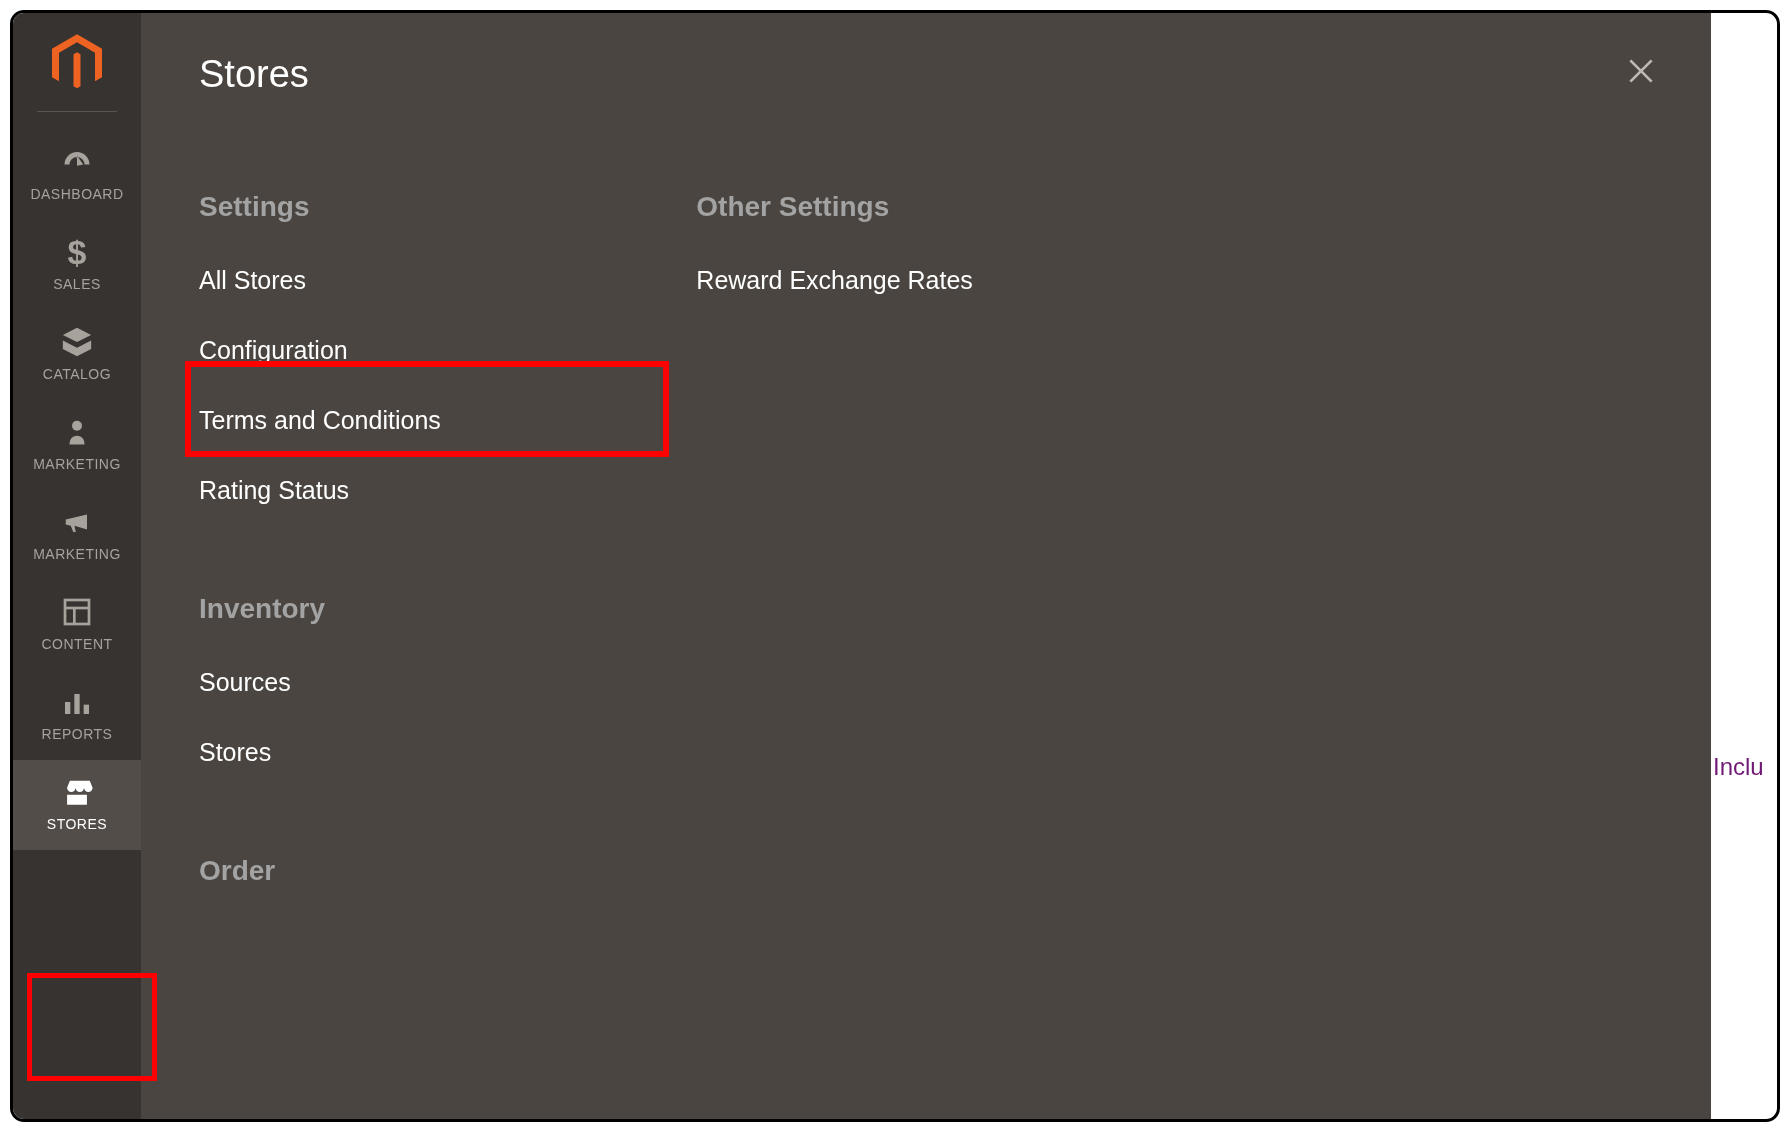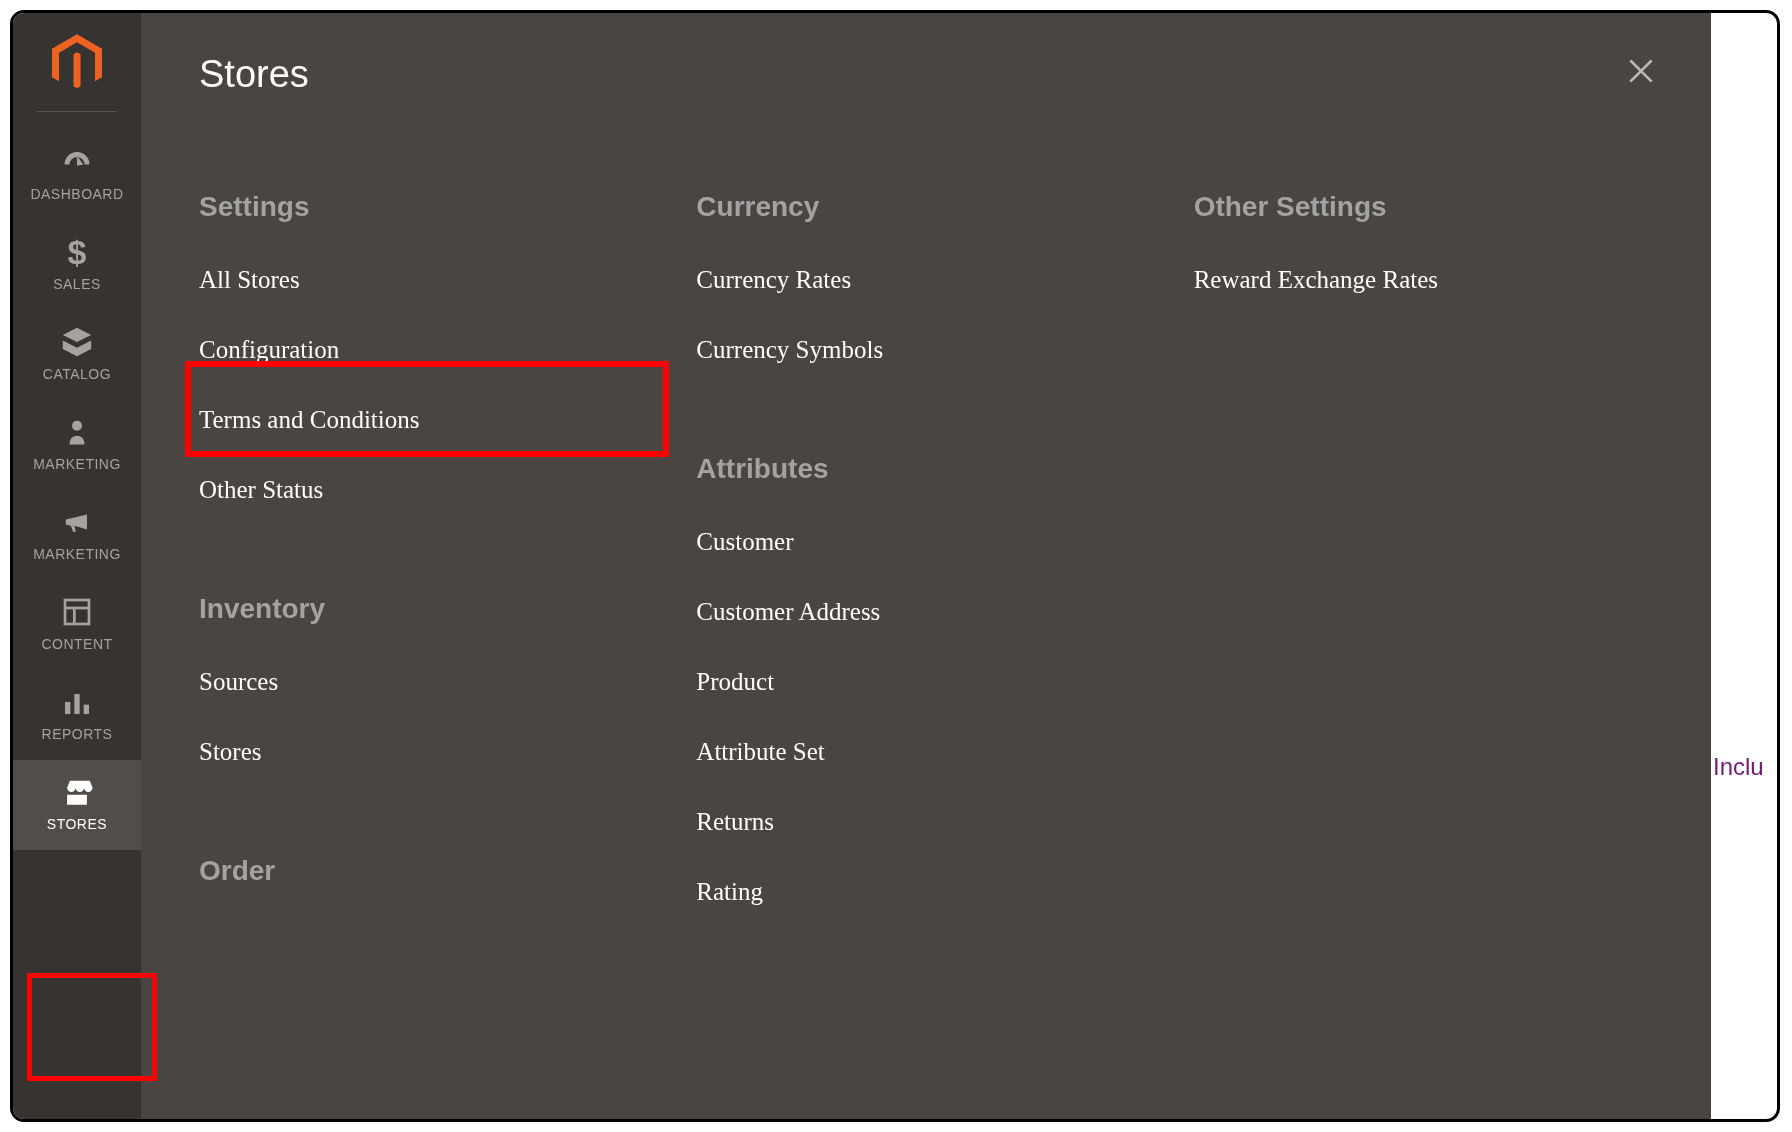--- a/index.html
+++ b/index.html
@@ -83,21 +83,20 @@
     font-size: 28px; font-weight: 600; color: #a3a3a3;
     margin-bottom: 42px;
   }
   .group-heading.sub { margin-top: 48px; }
   .menu-link {
     font-size: 25px; color: #fff; font-weight: 400;
     margin-bottom: 40px;
     cursor: pointer;
     display:block;
     line-height: 1.2;
-    font-family: Liberation Serif, serif;
   }
   .config-highlight {
     position: absolute;
     border: 6px solid #ff0000;
     pointer-events: none;
   }
   
   .bg-text {
     position: absolute;
     left: 1700px; top: 740px;
@@ -205,42 +204,29 @@
       </span>
     </div>
 
     <div class="columns">
 
       <div class="col">
         <div class="group-heading">Settings</div>
         <a class="menu-link">All Stores</a>
         <a class="menu-link">Configuration</a>
         <a class="menu-link">Terms and Conditions</a>
-        <a class="menu-link">Other Status</a>
+        <a class="menu-link">Rating Status</a>
 
         <div class="group-heading sub">Inventory</div>
         <a class="menu-link">Sources</a>
         <a class="menu-link">Stores</a>
 
         <div class="group-heading sub">Order</div>
       </div>
 
-      <div class="col">
-        <div class="group-heading">Currency</div>
-        <a class="menu-link">Currency Rates</a>
-        <a class="menu-link">Currency Symbols</a>
-
-        <div class="group-heading sub">Attributes</div>
-        <a class="menu-link">Customer</a>
-        <a class="menu-link">Customer Address</a>
-        <a class="menu-link">Product</a>
-        <a class="menu-link">Attribute Set</a>
-        <a class="menu-link">Returns</a>
-        <a class="menu-link">Rating</a>
-      </div>
 
       <div class="col">
         <div class="group-heading">Other Settings</div>
         <a class="menu-link">Reward Exchange Rates</a>
       </div>
     </div>
 
     <div class="config-highlight" style="left:44px; top:348px; width:484px; height:96px;"></div>
   </div>
 

